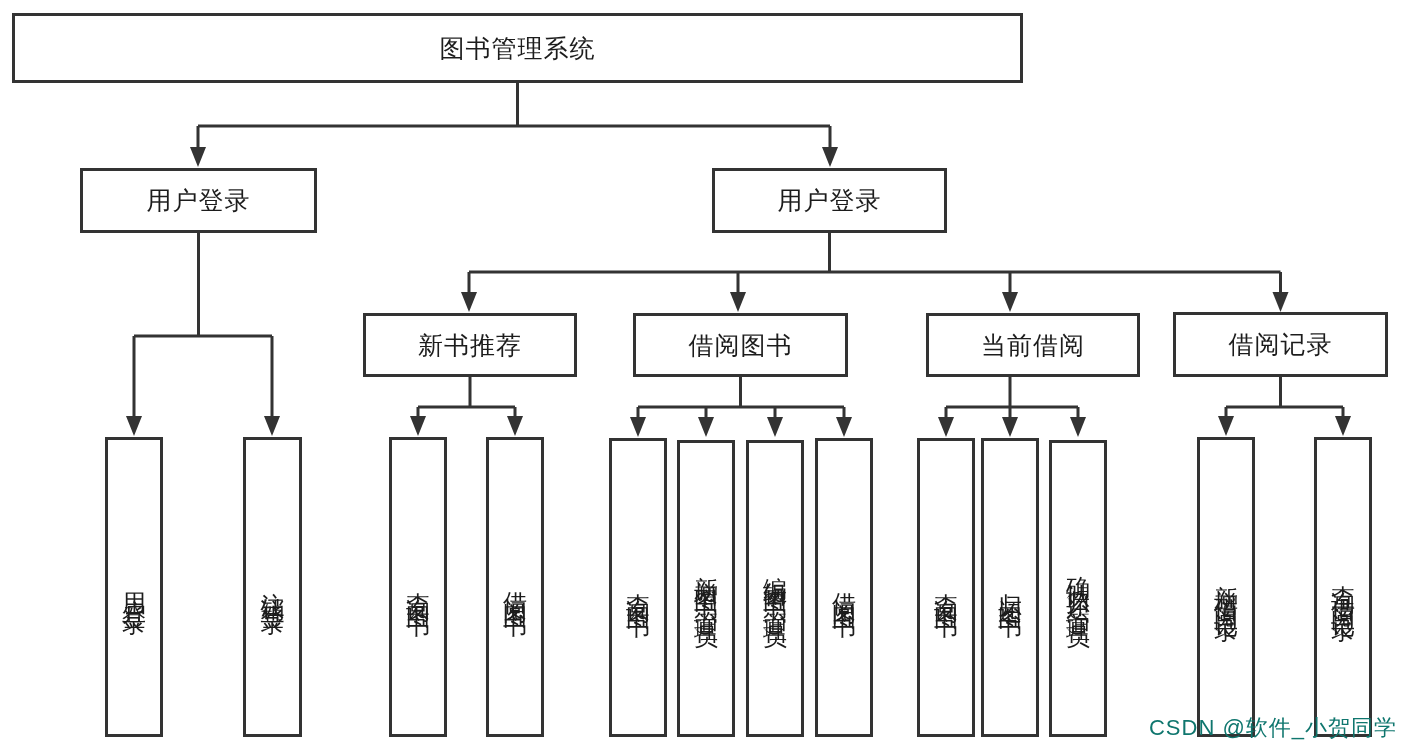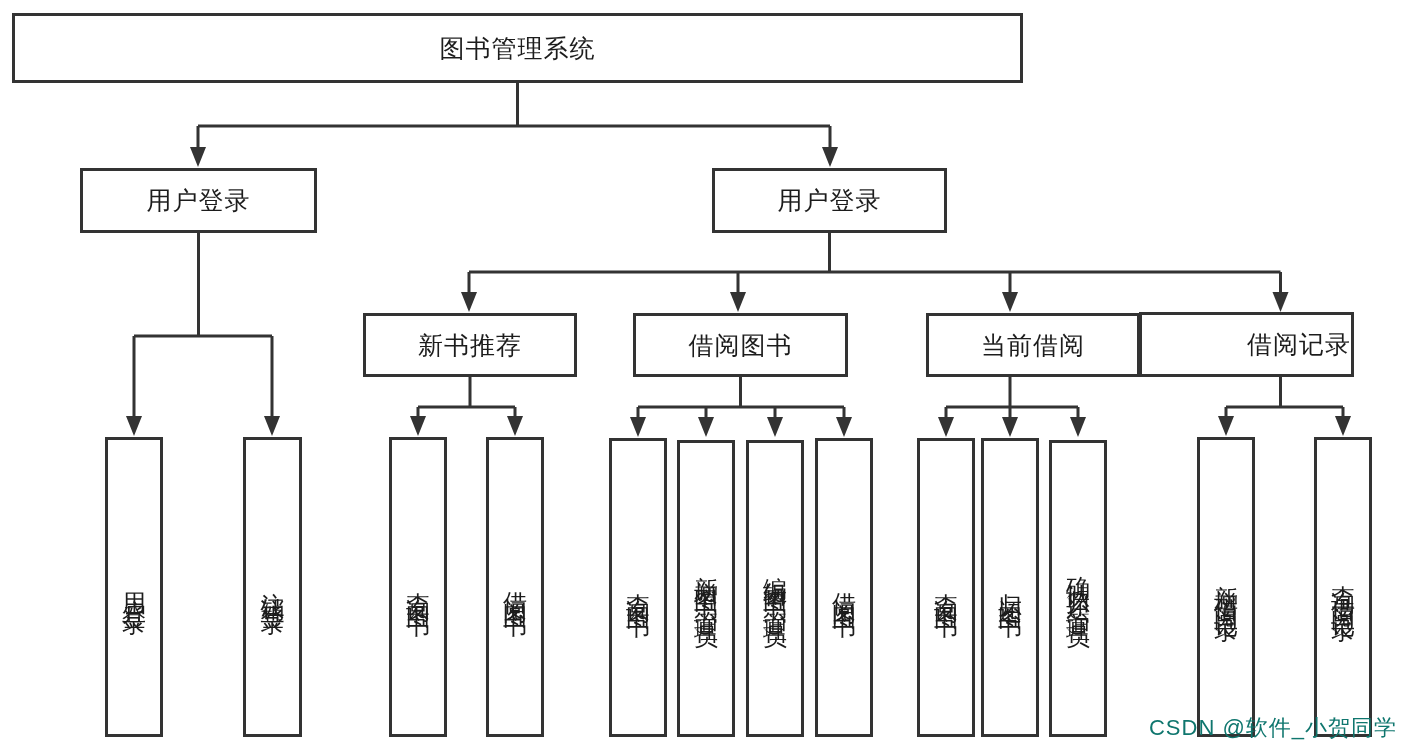--- a/index.html
+++ b/index.html
@@ -73,21 +73,21 @@
 
   <div class="node hnode" style="left:363px;top:313px;width:214px;height:64px;">
     <span>新书推荐</span>
   </div>
   <div class="node hnode" style="left:633px;top:313px;width:215px;height:64px;">
     <span>借阅图书</span>
   </div>
   <div class="node hnode" style="left:903px;top:313px;width:214px;height:64px;margin-left:23px;">
     <span>当前借阅</span>
   </div>
-  <div class="node hnode" style="left:1139px;top:312px;width:215px;height:65px;justify-content:flex-end;">
+  <div class="node hnode" style="left:1173px;top:312px;width:215px;height:65px;">
     <span>借阅记录</span>
   </div>
 
   <div class="node leaf" style="left:105px;top:437px;width:58px;height:300px;">
     <span>用户登录</span>
   </div>
   <div class="node leaf" style="left:243px;top:437px;width:59px;height:300px;">
     <span>注销登录</span>
   </div>
 

